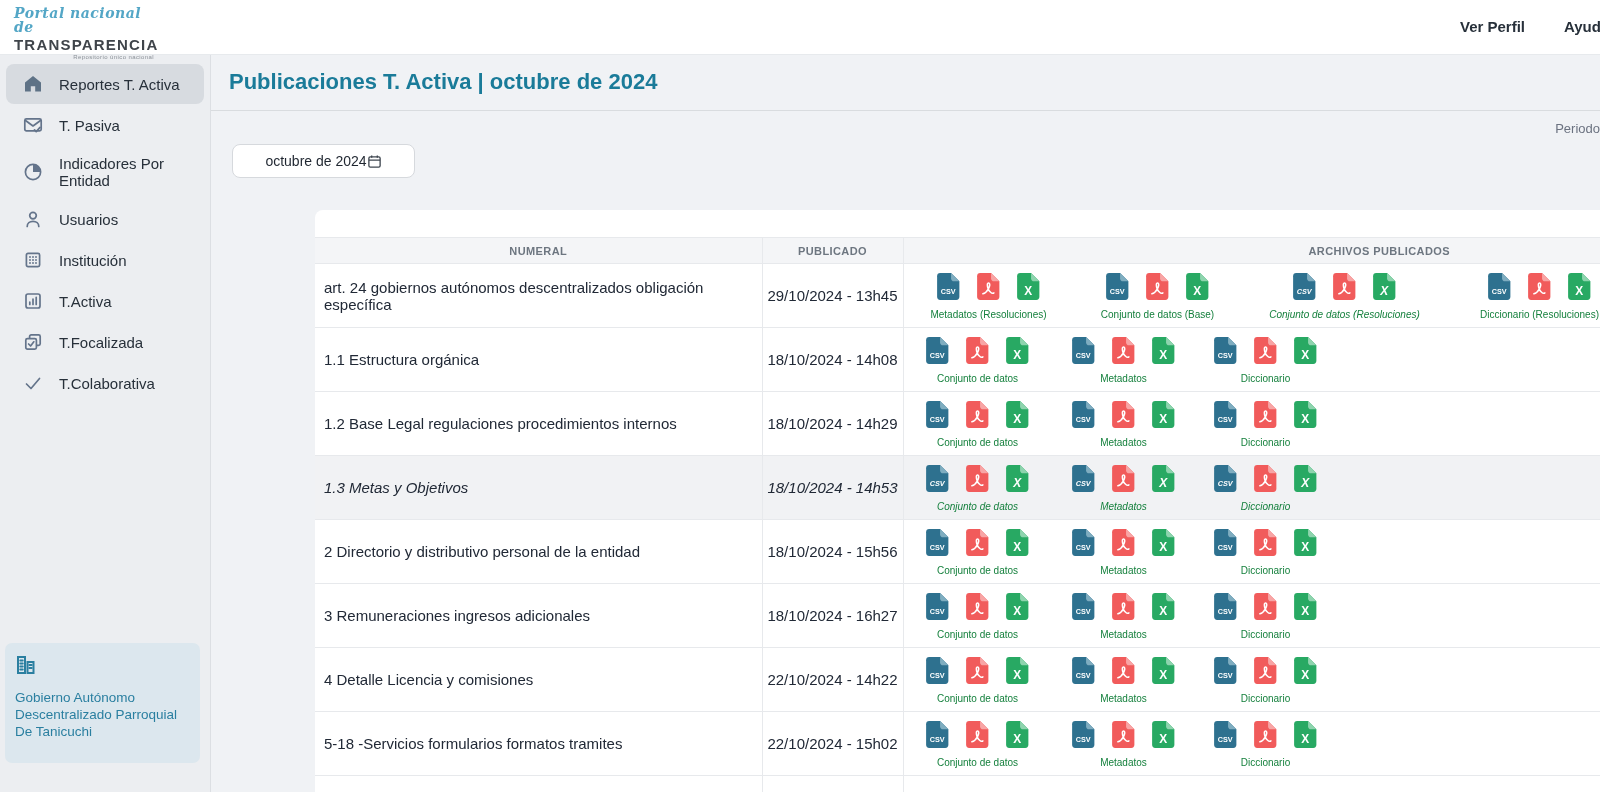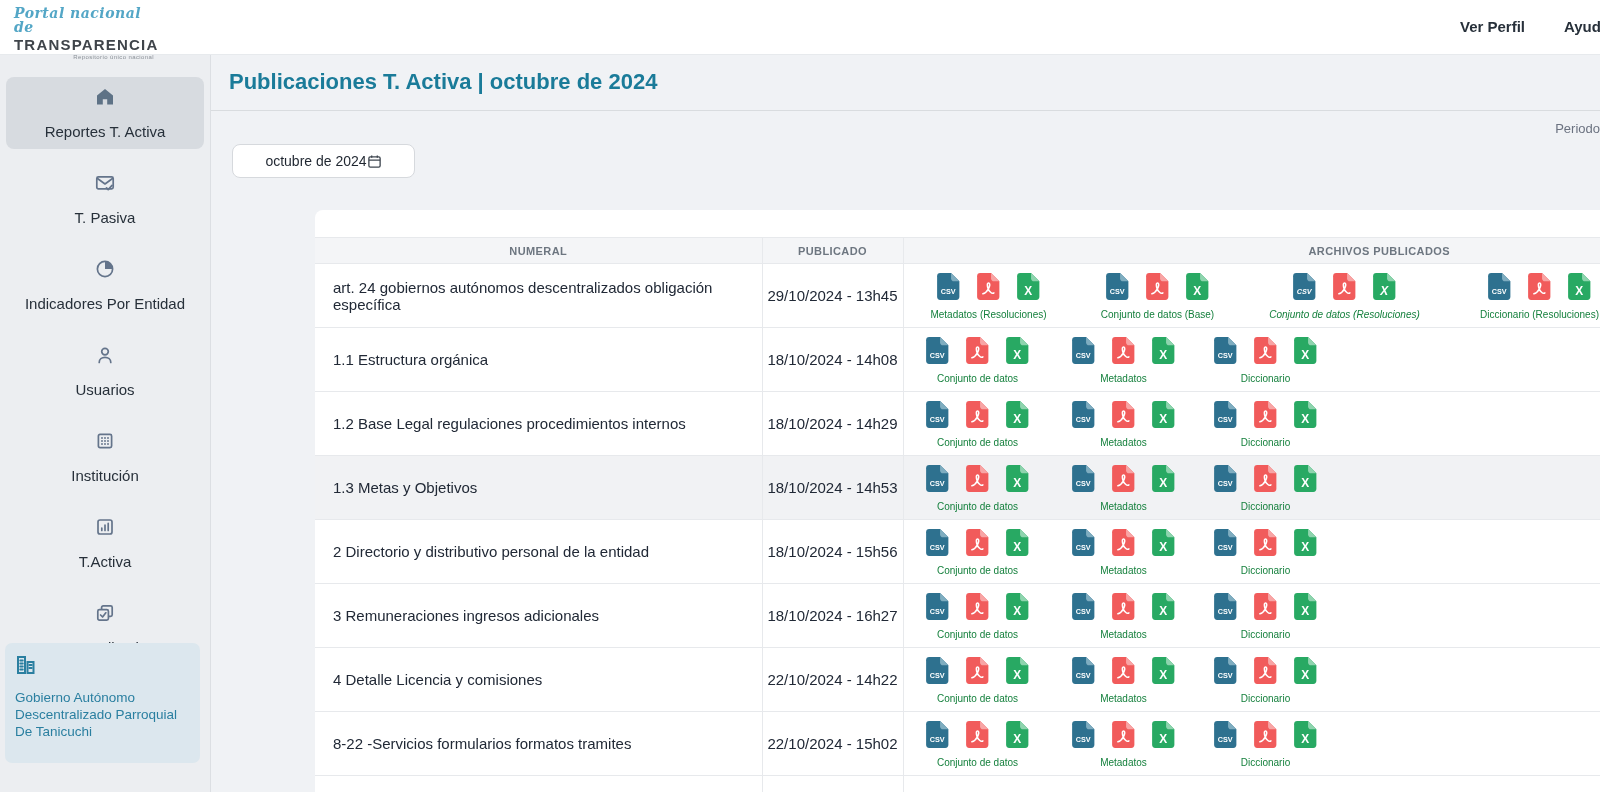--- a/index.html
+++ b/index.html
@@ -16,22 +16,22 @@
   .logo-tag { font-size:6px; color:#8a9097; text-align:right; margin-top:2px; letter-spacing:.4px; }
   .top-link { position:absolute; top:18px; font-size:15px; font-weight:600; color:#27303a;
               cursor:pointer; white-space:nowrap; }
   .top-link.ver { left:1460px; }
   .top-link.ayuda { left:1564px; }
 
   
   .sidebar { position:absolute; left:0; top:55px; width:211px; height:737px;
              background:#eceef1; border-right:1px solid #dcdfe3; z-index:4; }
   .nav { list-style:none; padding:8px 0 0 0; }
-  .nav-item { display:flex; align-items:center; gap:15px; padding:9px 16px; margin:14px 6px;
-              border-radius:8px; cursor:pointer; font-size:15px; color:#27303a;flex-direction:column; }
+  .nav-item { display:flex; align-items:center; gap:15px; padding:9px 16px; margin:1px 6px;
+              border-radius:8px; cursor:pointer; font-size:15px; color:#27303a; }
   .nav-item.active { background:#d7dbe0; }
   .nav-item .nicon { width:22px; height:22px; flex:0 0 22px; display:flex;
                      align-items:center; justify-content:center; }
   .nav-item svg { width:20px; height:20px; stroke:#64748b; fill:none;
                   stroke-width:1.7; stroke-linecap:round; stroke-linejoin:round; }
   .nav-item svg .fill { fill:#5e7286; stroke:none; }
   .entity-card { position:absolute; left:5px; top:588px; width:195px;
                  background:#dce7ee; border-radius:7px; padding:11px 10px 23px 10px; cursor:pointer; }
   .entity-card svg { width:22px; height:22px; stroke:#2a7fa0; fill:none;
                      stroke-width:2; stroke-linecap:round; }
@@ -52,24 +52,24 @@
   .card { margin:32px 0 0 104px; width:1540px; height:640px; background:#ffffff;
           border-radius:8px 0 0 0; padding-top:27px; }
   table { border-collapse:collapse; width:1540px; table-layout:fixed; }
   col.c-num { width:447px; } col.c-pub { width:141px; } col.c-arc { width:952px; }
   thead th { height:26px; background:#f4f5f7; border-top:1px solid #e7e9ec;
              border-bottom:1px solid #e7e9ec; font-size:11px; font-weight:600;
              color:#6d7680; letter-spacing:.4px; text-align:center; }
   td { height:64px; border-bottom:1px solid #e7e9ec; font-size:15px; color:#212936;
        vertical-align:middle; }
   th + th, td + td { border-left:1px solid #e7e9ec; }
-  td.numeral { padding-left:18px;margin-left:48px; }
+  td.numeral { padding-left:9px;margin-left:48px; }
   td.published { text-align:center; }
   td.archives { padding-left:10px; }
-  tr.highlight td { background:#f1f2f4; }
+  tr.highlight td { background:#f1f2f4;font-style:italic; }
   .arc-wrap { display:flex; align-items:center; gap:22px; }
   .arc-wrap.wide { gap:18px; padding-left:0; }
   .fgroup { display:flex; flex-direction:column; align-items:center; justify-content:center;
             flex:0 0 auto; }
   .arc-wrap .fgroup { width:120px; }
   .arc-wrap .fgroup:first-child { width:128px; }
   .arc-wrap.wide .fgroup { width:152px; }
   .arc-wrap.wide .fgroup:nth-child(1) { width:150px; }
   .arc-wrap.wide .fgroup:nth-child(3) { width:186px;font-style:italic; }
   .arc-wrap.wide .fgroup:nth-child(4) { width:168px; }
@@ -714,21 +714,21 @@
                         <use href="#sym-xlsx"></use>
                       </svg>
                     </span>
 </div>
                   <div class="flabel">Diccionario</div>
                 </div>
               </div>
             </td>
           </tr>
           <tr>
-            <td class="numeral">8-22 -Servicios formularios formatos tramites</td>
+            <td class="numeral">5-18 -Servicios formularios formatos tramites</td>
             <td class="published">22/10/2024 - 15h02</td>
             <td class="archives">
               <div class="arc-wrap">
                 <div class="fgroup">
                   <div class="ficons">
   <span class="fic">
                       <svg viewBox="0 0 24 28">
                         <use href="#sym-csv"></use>
                       </svg>
                     </span>

